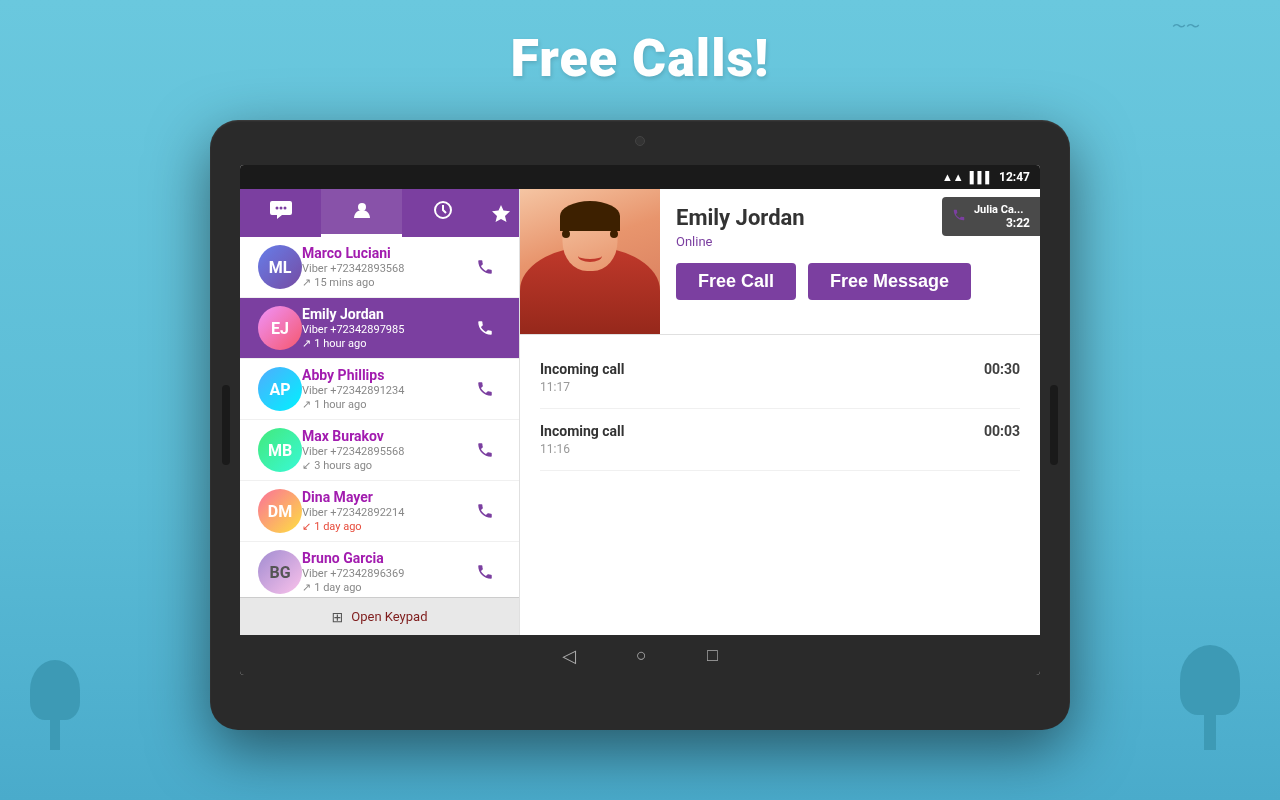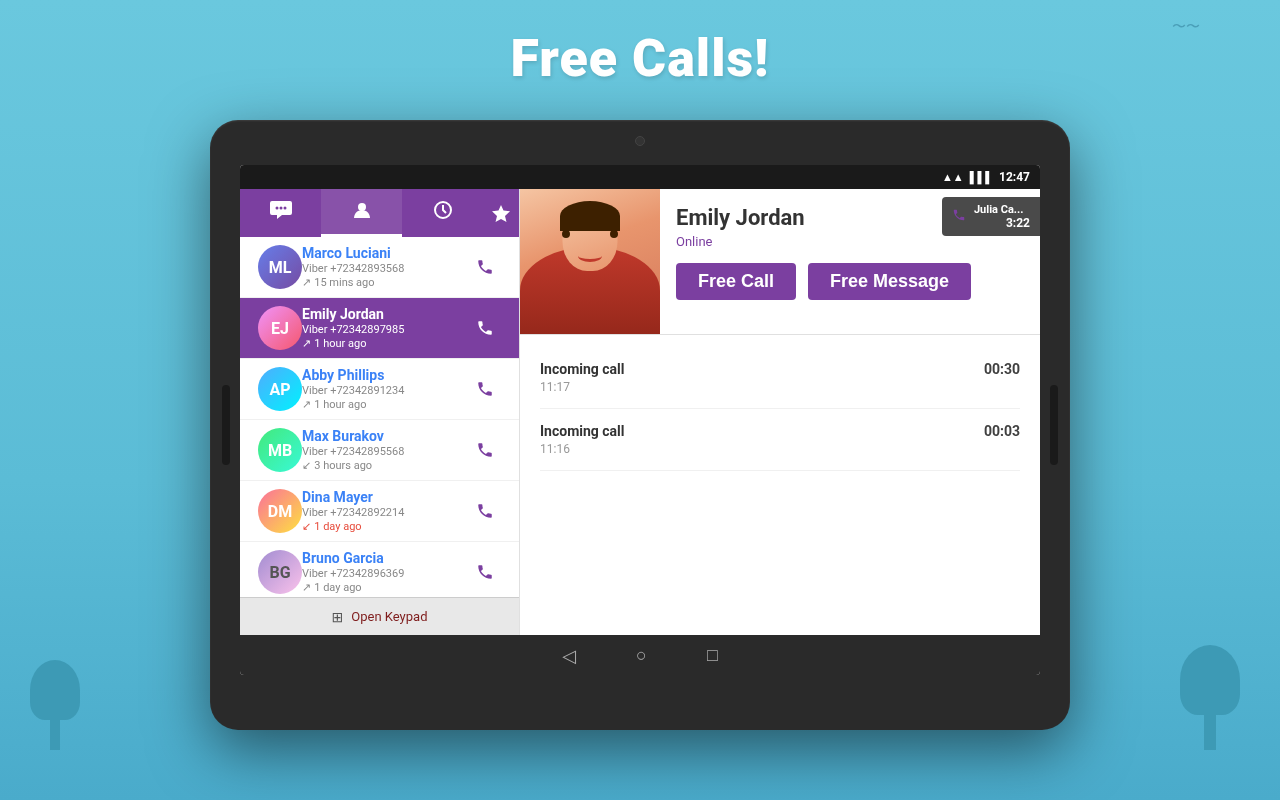--- a/index.html
+++ b/index.html
@@ -210,21 +210,21 @@
     .contact-item.active .contact-time {
       color: white;
     }
     .contact-info {
       flex: 1;
       min-width: 0;
     }
     .contact-name {
       font-size: 14px;
       font-weight: bold;
-      color: #3b82f6;
+      color: #a21caf;
       white-space: nowrap;
       overflow: hidden;
       text-overflow: ellipsis;
     }
     .contact-phone {
       font-size: 11px;
       color: #888;
       margin-top: 1px;
     }
     .contact-time {

